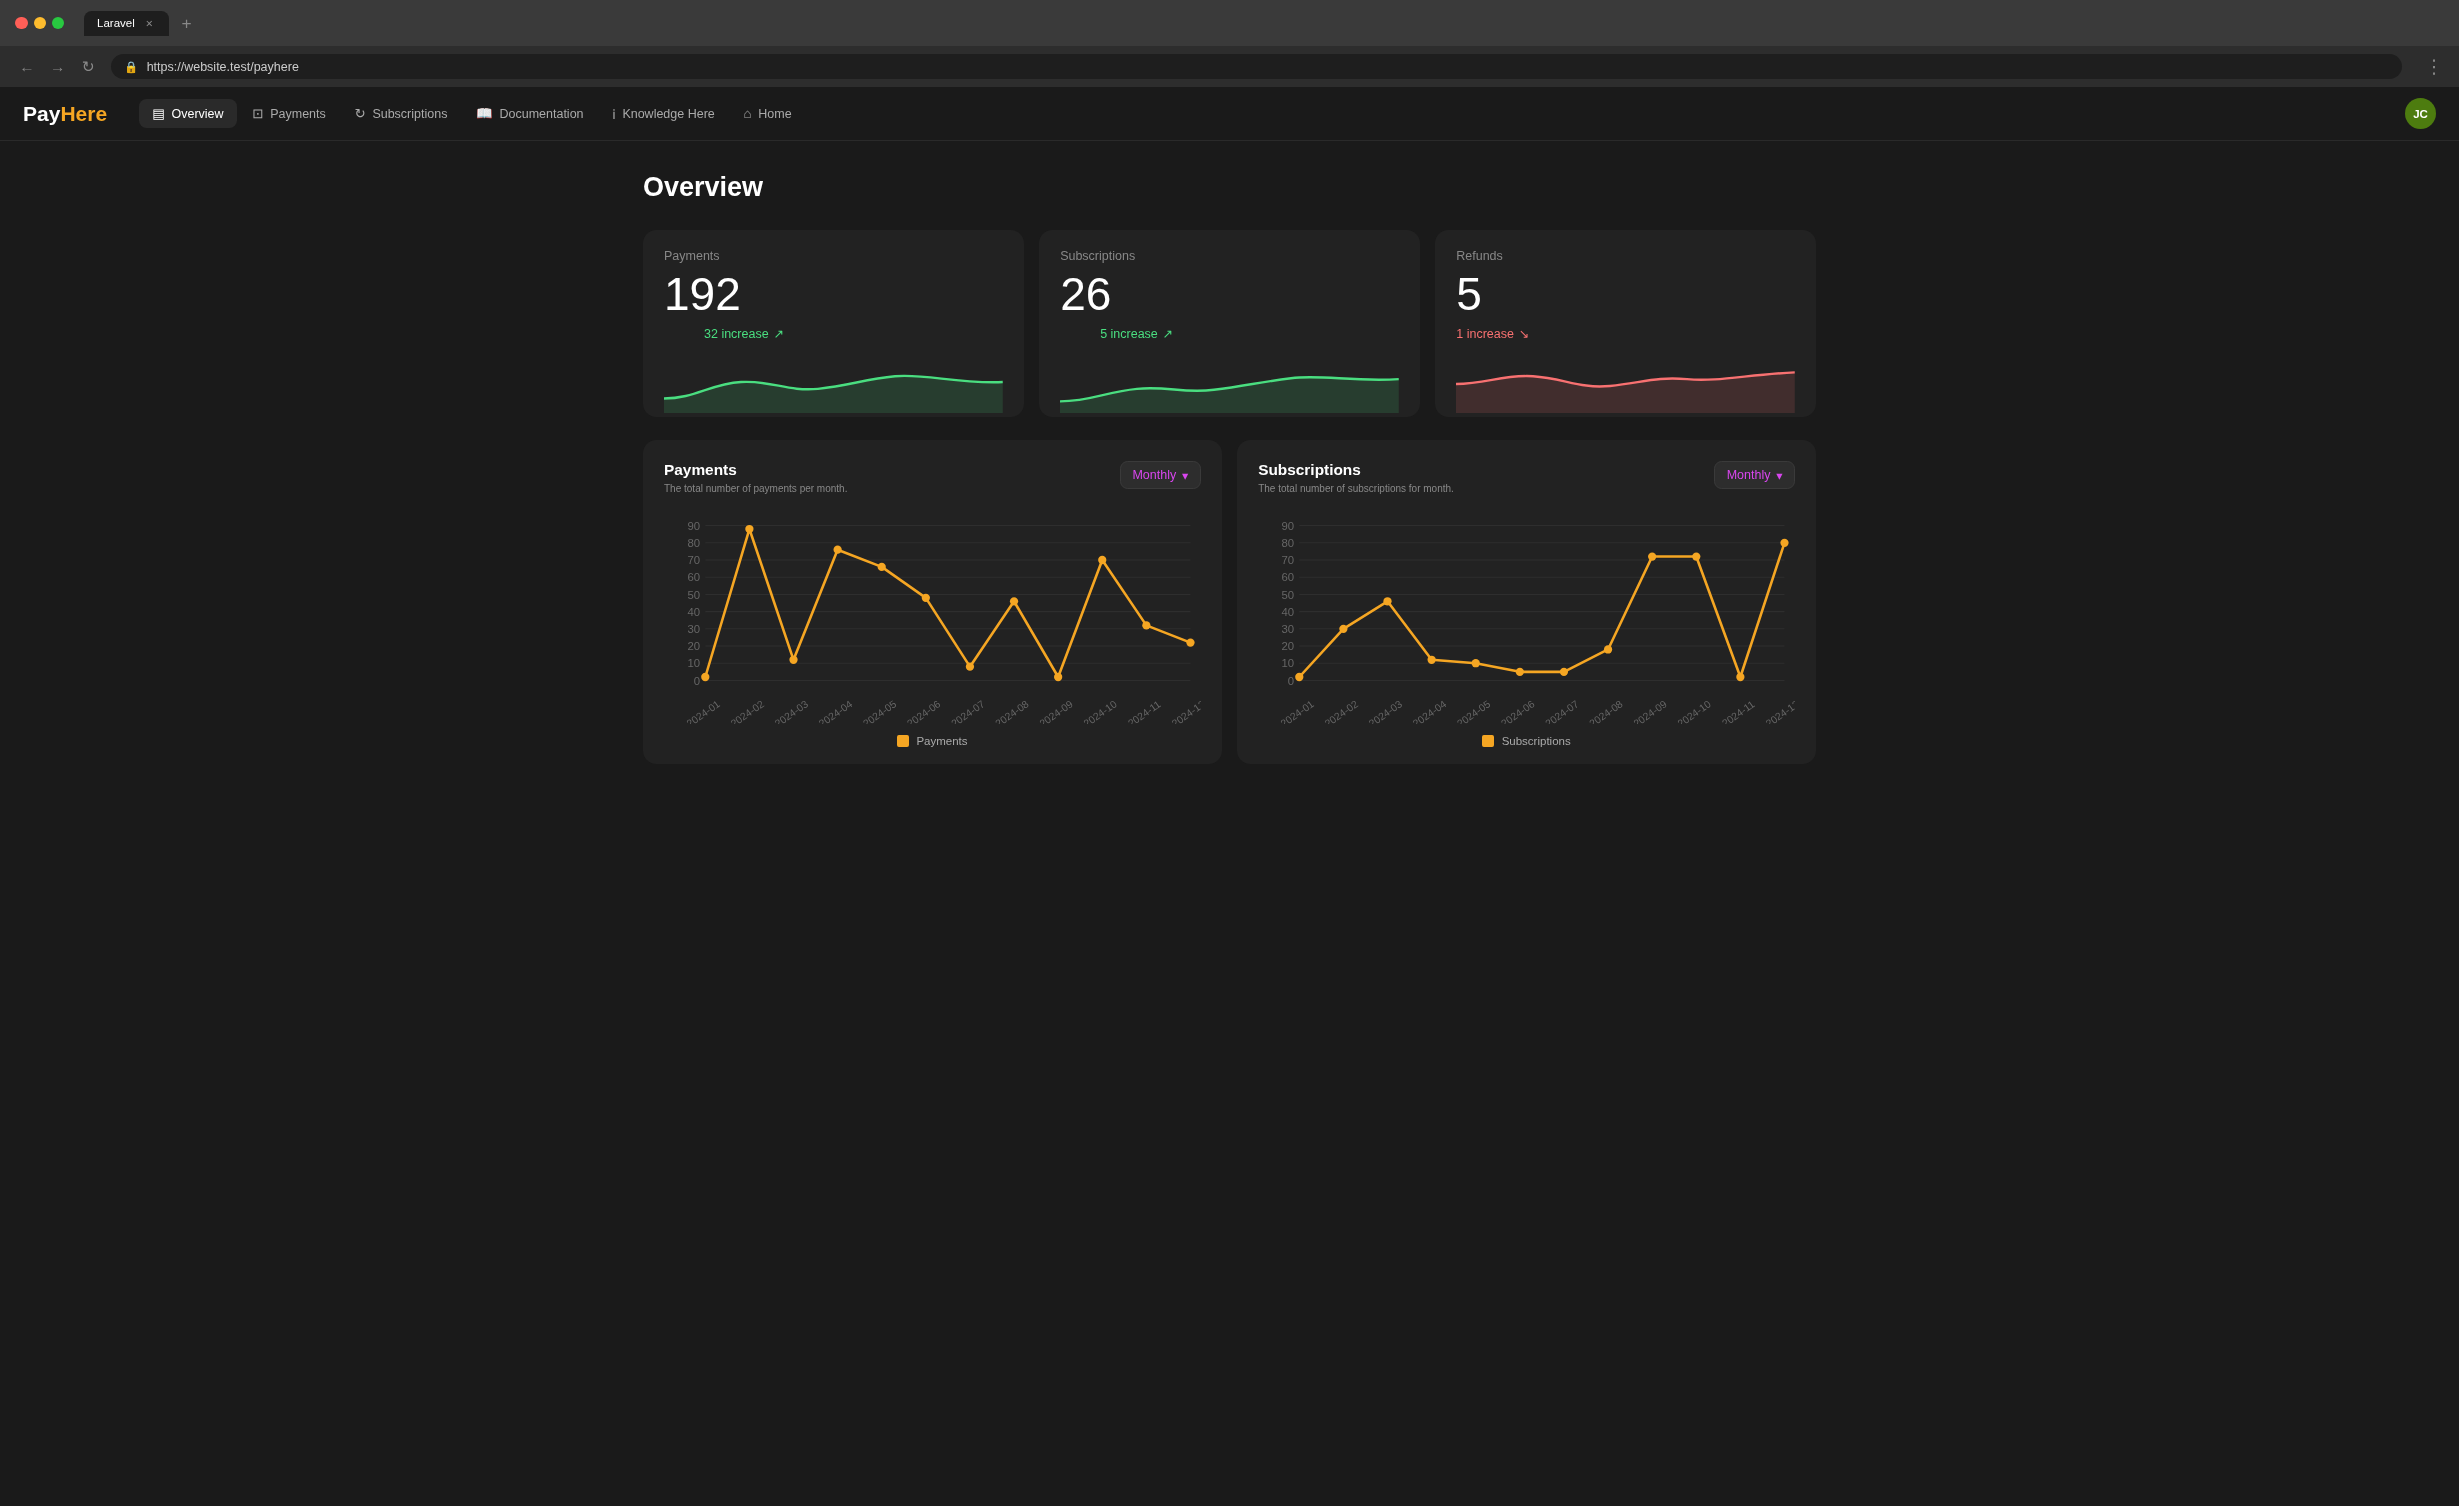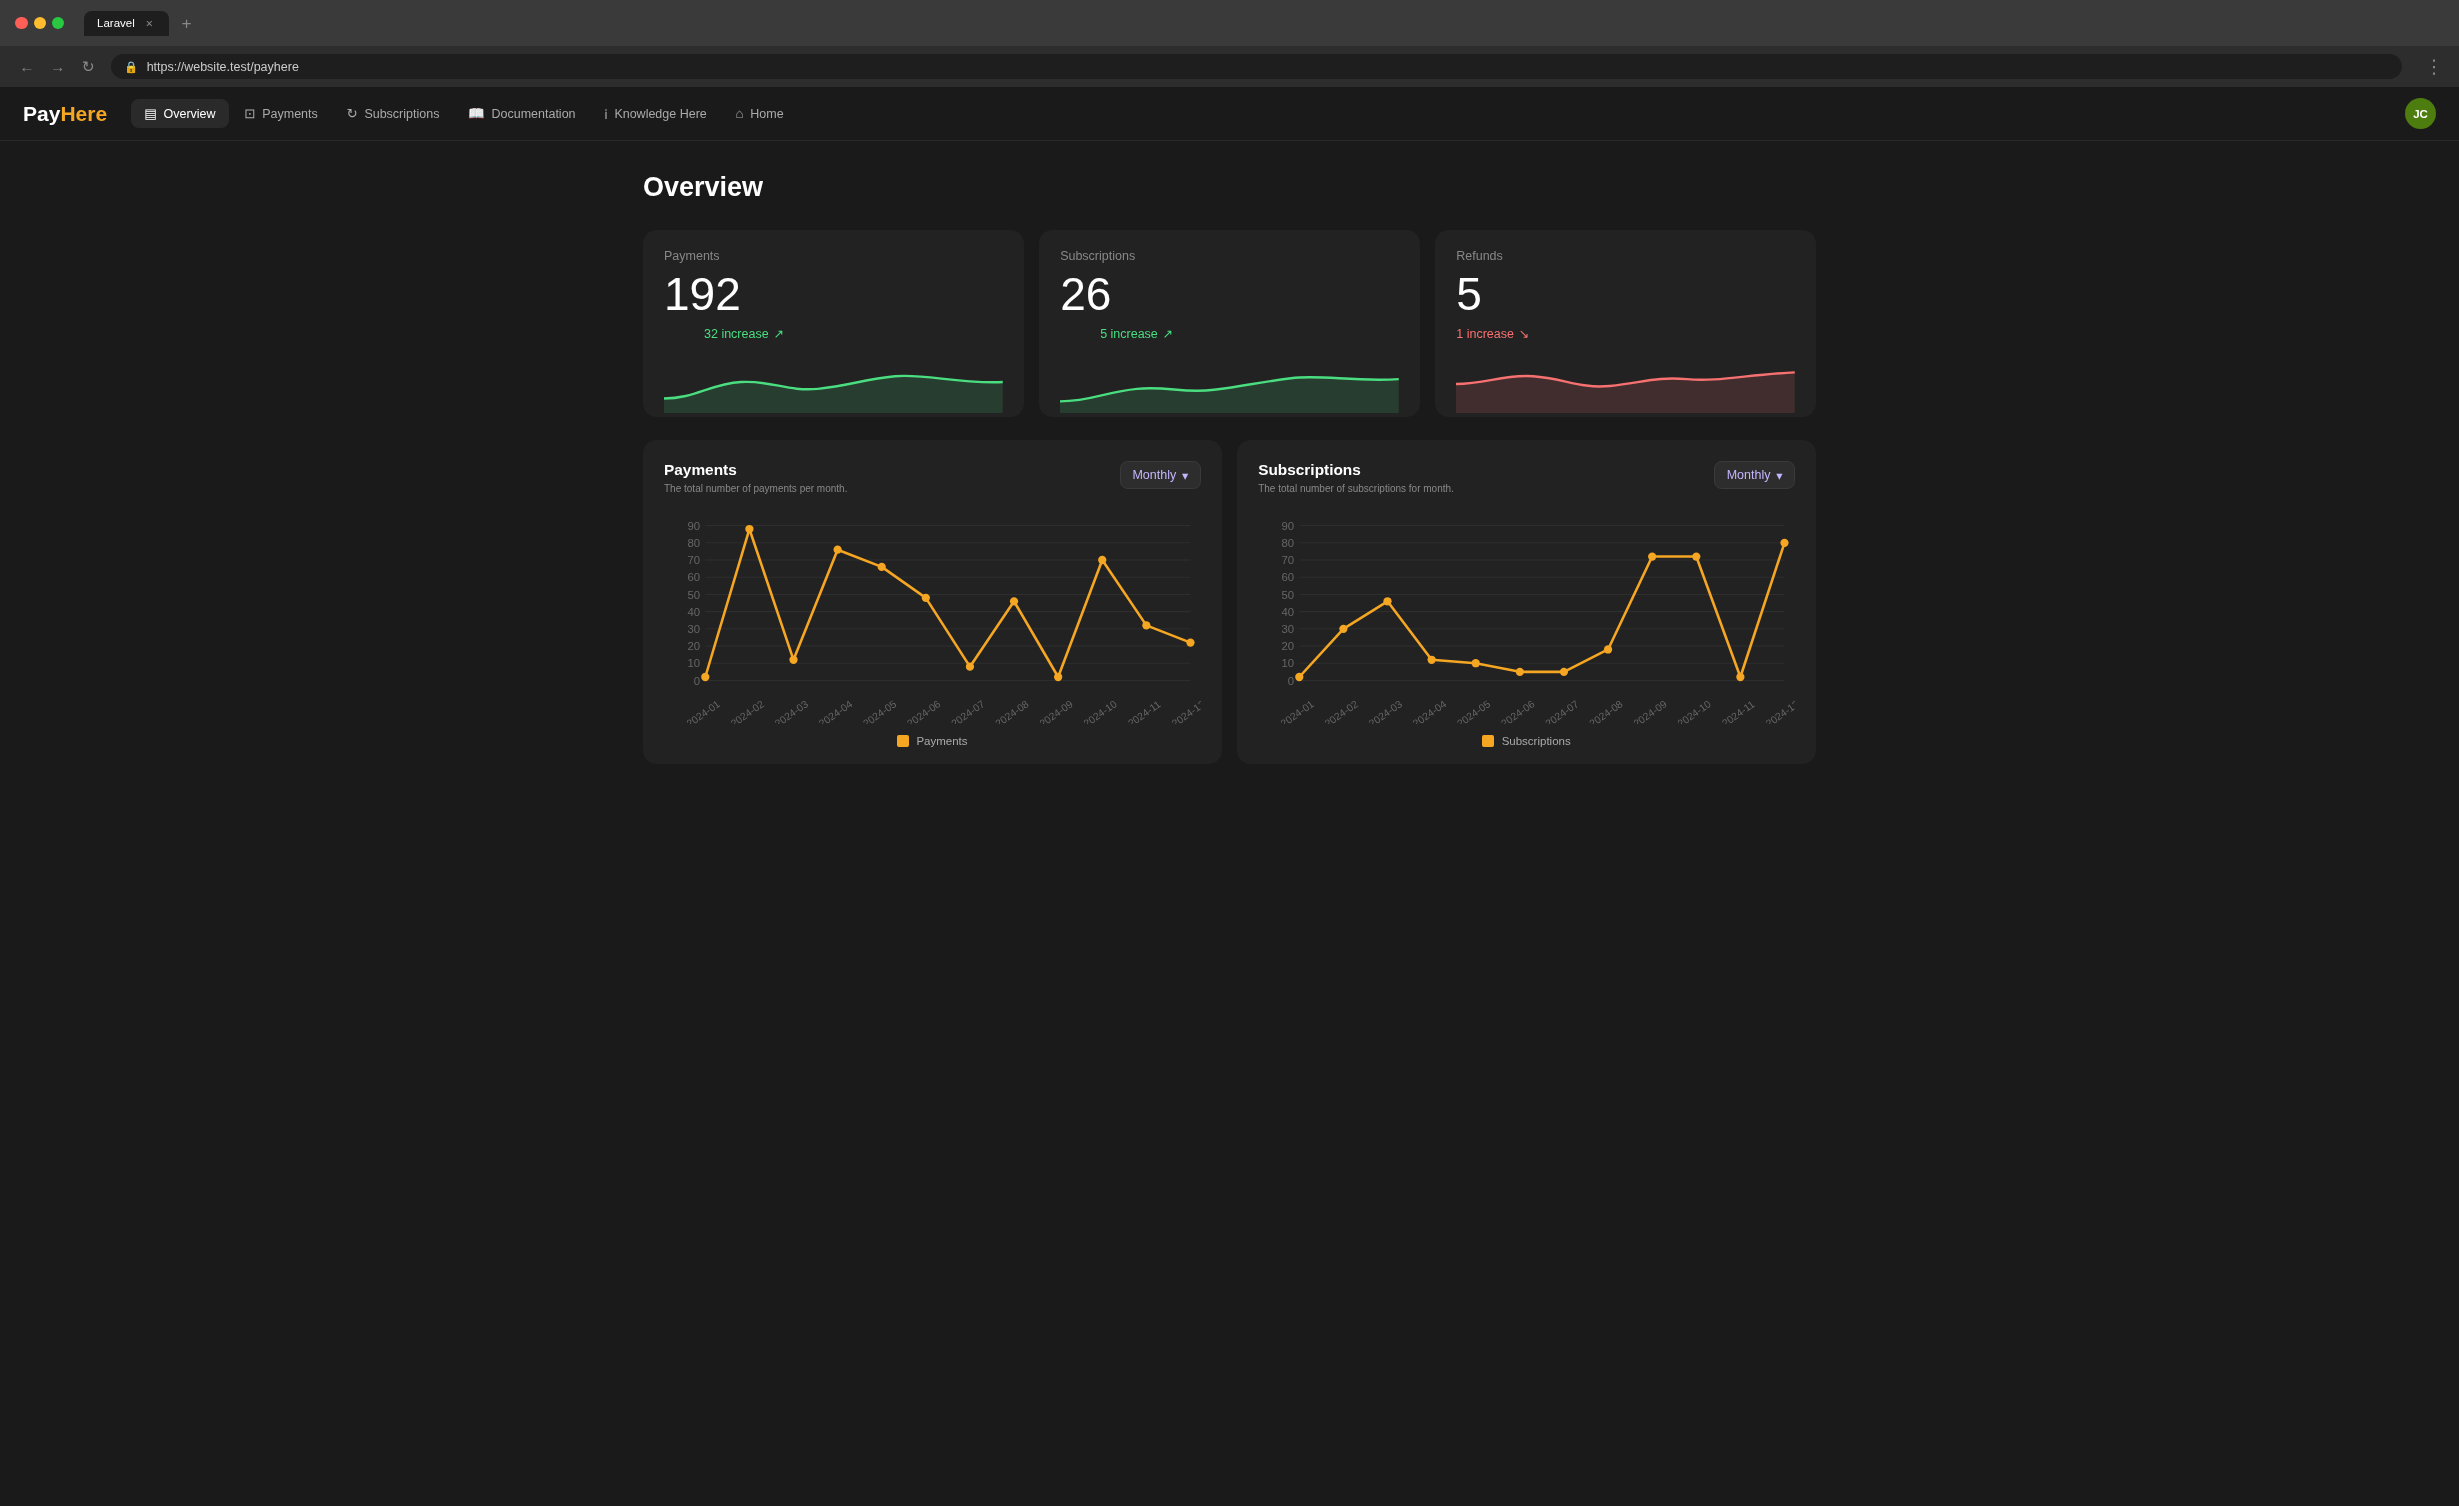--- a/index.html
+++ b/index.html
@@ -117,21 +117,21 @@
       border-bottom: 1px solid #2a2a2a;
       display: flex;
       align-items: center;
       padding: 0 23px;
       height: 54px;
       gap: 7.7px;
     }
     .logo {
       font-size: 21px;
       font-weight: 800;
-      margin-right: 16px;
+      margin-right: 24px;
     }
     .logo-pay { color: #fff; }
     .logo-here { color: #f5a623; }
     .nav-items {
       display: flex;
       align-items: center;
       gap: 1.9px;
       flex: 1;
     }
     .nav-item {
@@ -242,21 +242,21 @@
     .chart-subtitle {
       font-size: 10px;
       color: #888;
     }
     .chart-filter {
       background: #2d2d2d;
       border: 1px solid #3a3a3a;
       border-radius: 7.7px;
       padding: 5.8px 11.5px;
       font-size: 12.5px;
-      color: #c4b5fd;
+      color: #d946ef;
       cursor: pointer;
       display: flex;
       align-items: center;
       gap: 5.8px;
     }
     .chart-container {
       position: relative;
       width: 100%;
       height: 211px;
     }

